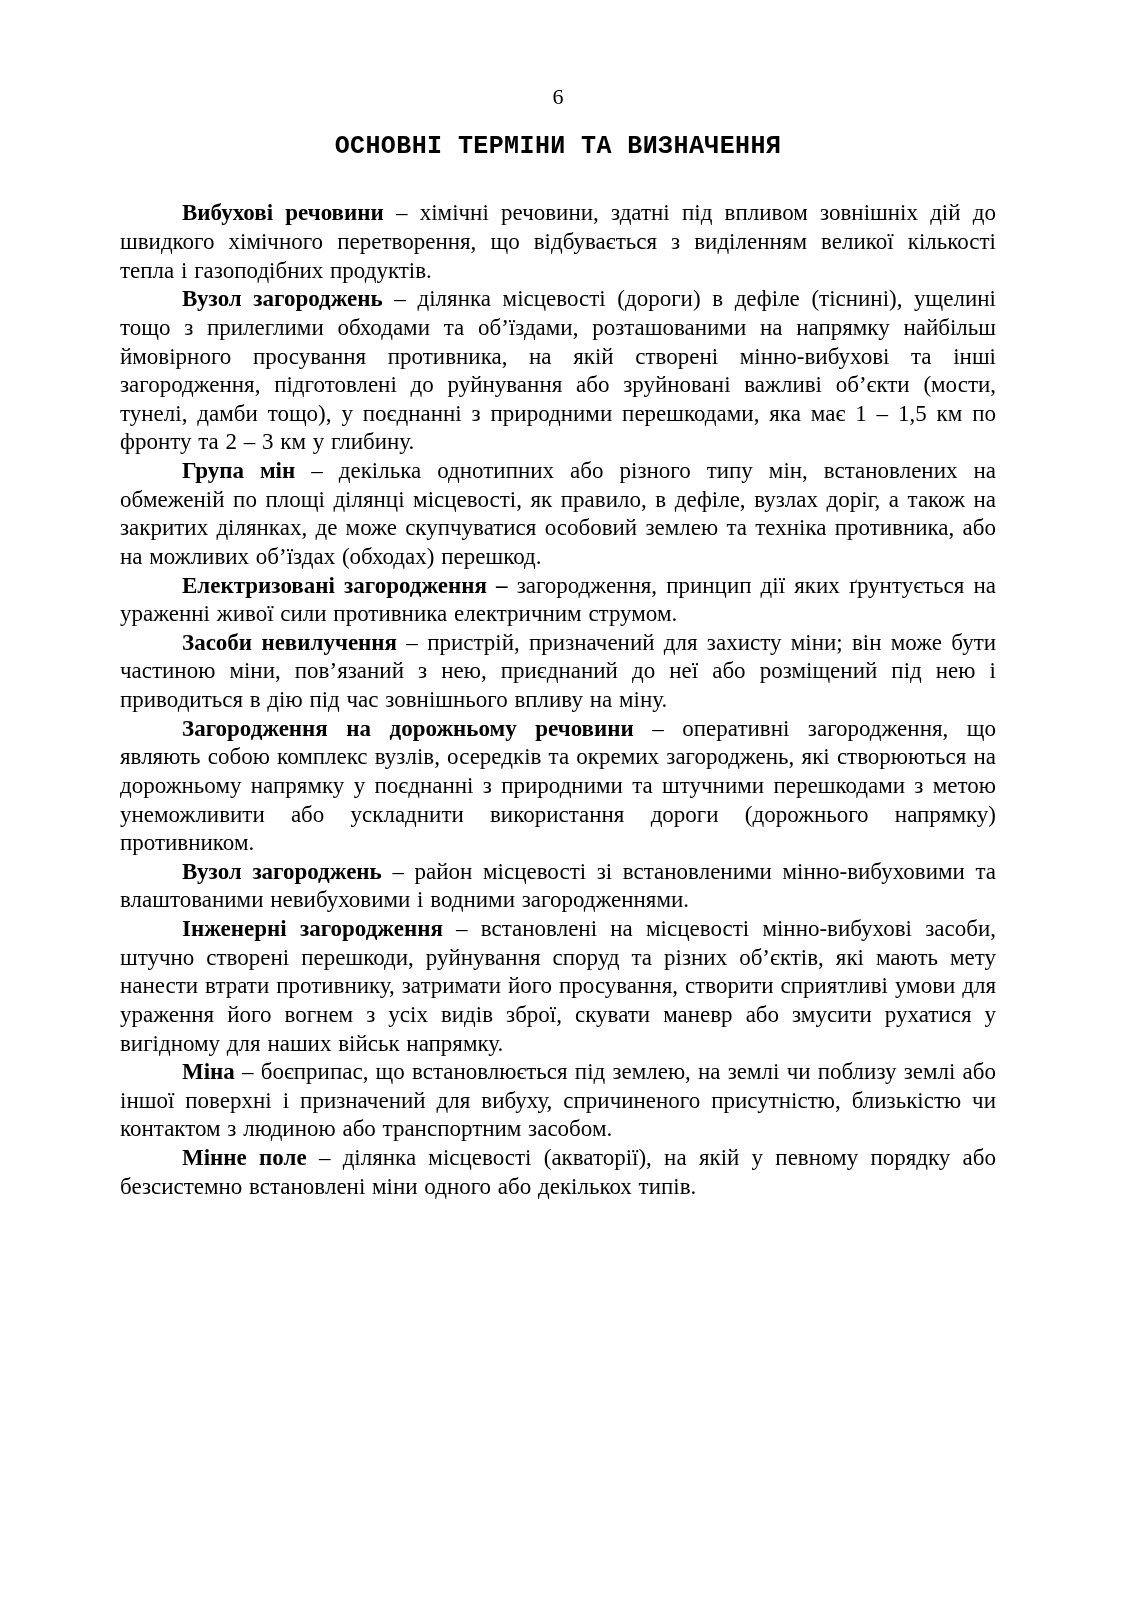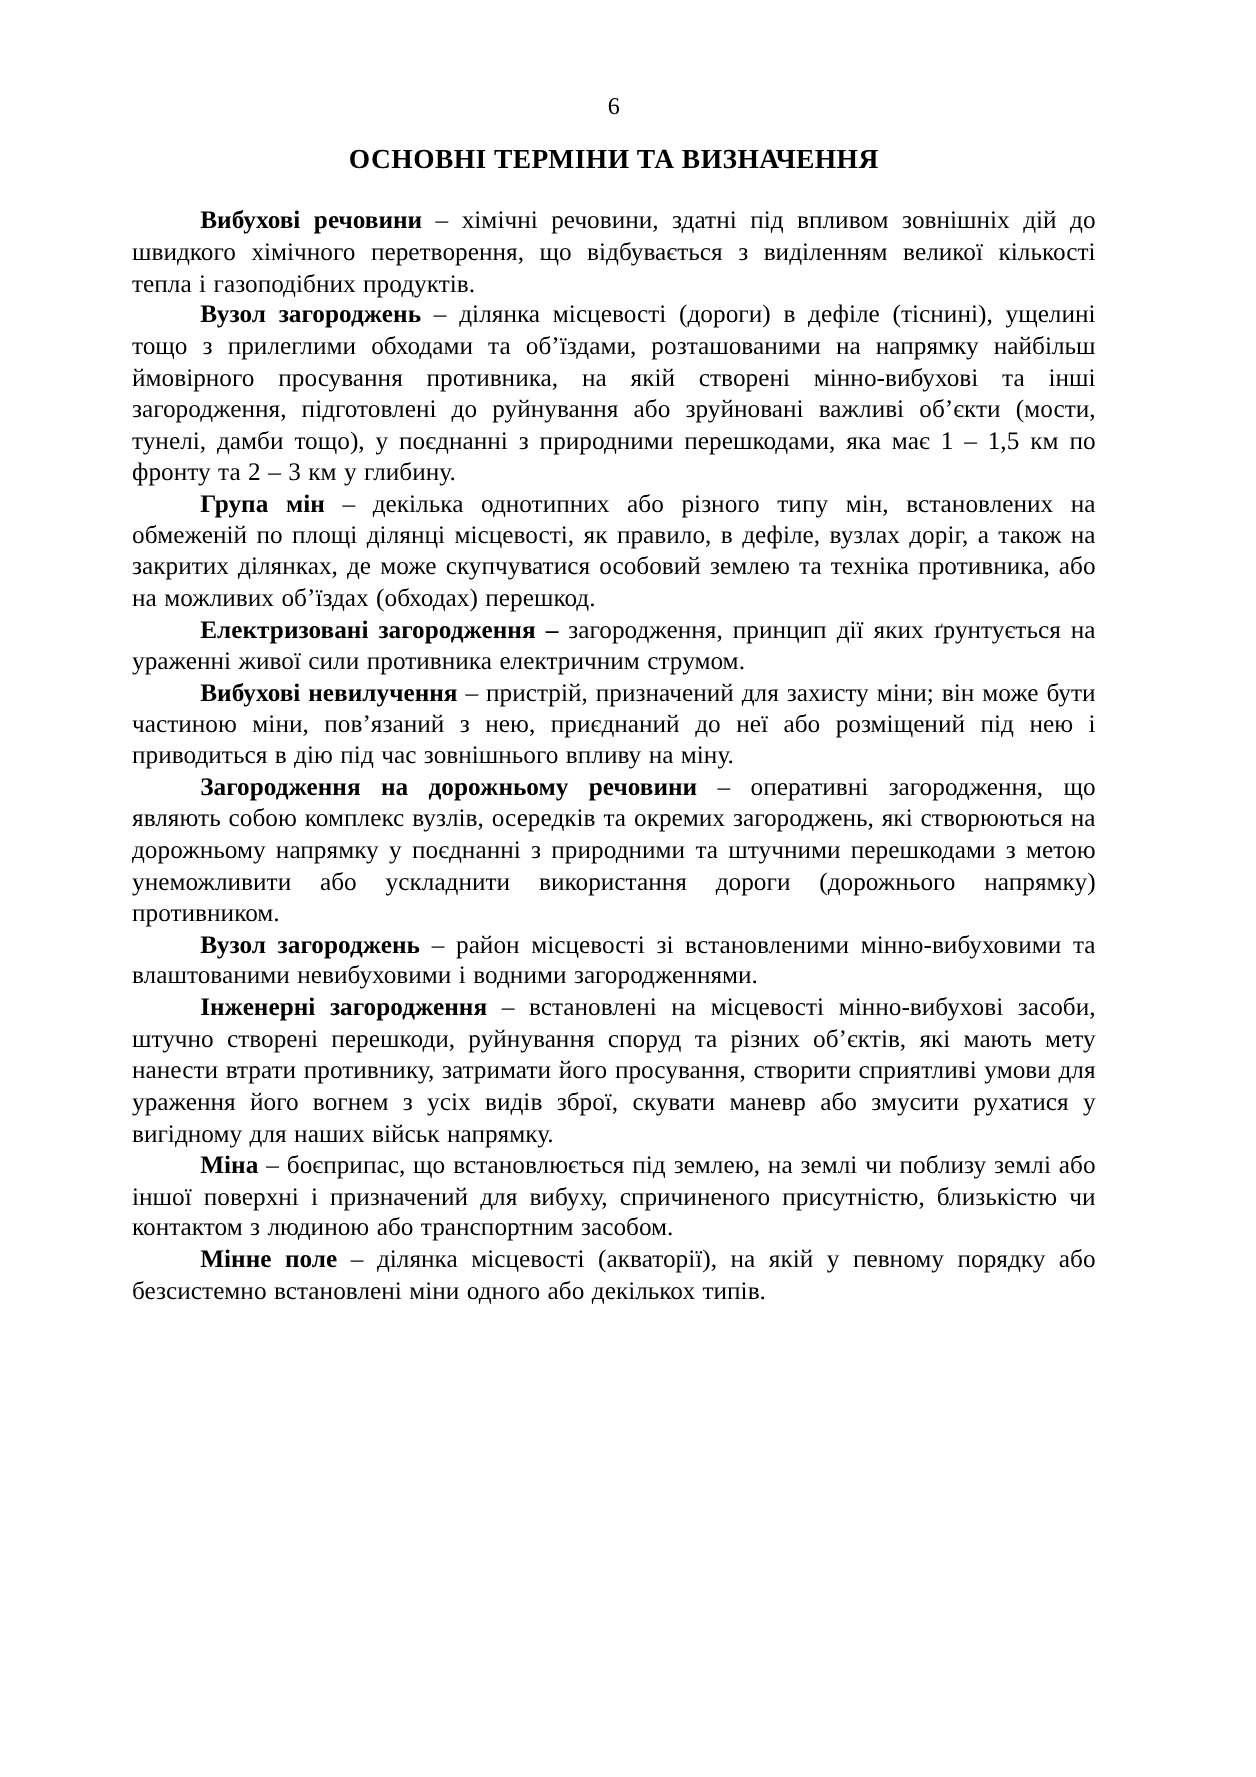--- a/index.html
+++ b/index.html
@@ -23,21 +23,22 @@
     text-align: center;
     font-size: 22px;
     line-height: 1.2;
     margin: 0 0 22px 0;
   }
   .doc-title {
     text-align: center;
     font-size: 25px;
     font-weight: bold;
     letter-spacing: 0.4px;
-    margin: 0 0 26px 0;
+    margin: 0 0 38px 0;
+    font-family: Liberation Mono, monospace;
   }
   .content p.def {
     margin: 0;
     text-align: justify;
     text-indent: 62px;
     font-size: 23px;
     line-height: 1.245;
     word-spacing: 1px;
   }
   .content p.def b.term {
@@ -50,20 +51,20 @@
 
 <div class="page">
   <div class="page-number">6</div>
   <h1 class="doc-title">ОСНОВНІ ТЕРМІНИ ТА ВИЗНАЧЕННЯ</h1>
 
   <div class="content">
     <p class="def"><b class="term">Вибухові речовини</b><span> – хімічні речовини, здатні під впливом зовнішніх дій до швидкого хімічного перетворення, що відбувається з виділенням великої кількості тепла і газоподібних продуктів.</span></p>
     <p class="def"><b class="term">Вузол загороджень</b><span> – ділянка місцевості (дороги) в дефіле (тіснині), ущелині тощо з прилеглими обходами та об’їздами, розташованими на напрямку найбільш ймовірного просування противника, на якій створені мінно-вибухові та інші загородження, підготовлені до руйнування або зруйновані важливі об’єкти (мости, тунелі, дамби тощо), у поєднанні з природними перешкодами, яка має 1 – 1,5 км по фронту та 2 – 3 км у глибину.</span></p>
     <p class="def"><b class="term">Група мін</b><span> – декілька однотипних або різного типу мін, встановлених на обмеженій по площі ділянці місцевості, як правило, в дефіле, вузлах доріг, а також на закритих ділянках, де може скупчуватися особовий землею та техніка противника, або на можливих об’їздах (обходах) перешкод.</span></p>
     <p class="def"><b class="term">Електризовані загородження –</b><span> загородження, принцип дії яких ґрунтується на ураженні живої сили противника електричним струмом.</span></p>
-    <p class="def"><b class="term">Вибухові невилучення</b><span> – пристрій, призначений для захисту міни; він може бути частиною міни, пов’язаний з нею, приєднаний до неї або розміщений під нею і приводиться в дію під час зовнішнього впливу на міну.</span></p>
+    <p class="def"><b class="term">Засоби невилучення</b><span> – пристрій, призначений для захисту міни; він може бути частиною міни, пов’язаний з нею, приєднаний до неї або розміщений під нею і приводиться в дію під час зовнішнього впливу на міну.</span></p>
     <p class="def"><b class="term">Загородження на дорожньому речовини</b><span> – оперативні загородження, що являють собою комплекс вузлів, осередків та окремих загороджень, які створюються на дорожньому напрямку у поєднанні з природними та штучними перешкодами з метою унеможливити або ускладнити використання дороги (дорожнього напрямку) противником.</span></p>
     <p class="def"><b class="term">Вузол загороджень</b><span> – район місцевості зі встановленими мінно-вибуховими та влаштованими невибуховими і водними загородженнями.</span></p>
     <p class="def"><b class="term">Інженерні загородження</b><span> – встановлені на місцевості мінно-вибухові засоби, штучно створені перешкоди, руйнування споруд та різних об’єктів, які мають мету нанести втрати противнику, затримати його просування, створити сприятливі умови для ураження його вогнем з усіх видів зброї, скувати маневр або змусити рухатися у вигідному для наших військ напрямку.</span></p>
     <p class="def"><b class="term">Міна</b><span> – боєприпас, що встановлюється під землею, на землі чи поблизу землі або іншої поверхні і призначений для вибуху, спричиненого присутністю, близькістю чи контактом з людиною або транспортним засобом.</span></p>
     <p class="def"><b class="term">Мінне поле</b><span> – ділянка місцевості (акваторії), на якій у певному порядку або безсистемно встановлені міни одного або декількох типів.</span></p>
   </div>
 </div>
 
 </body></html>

